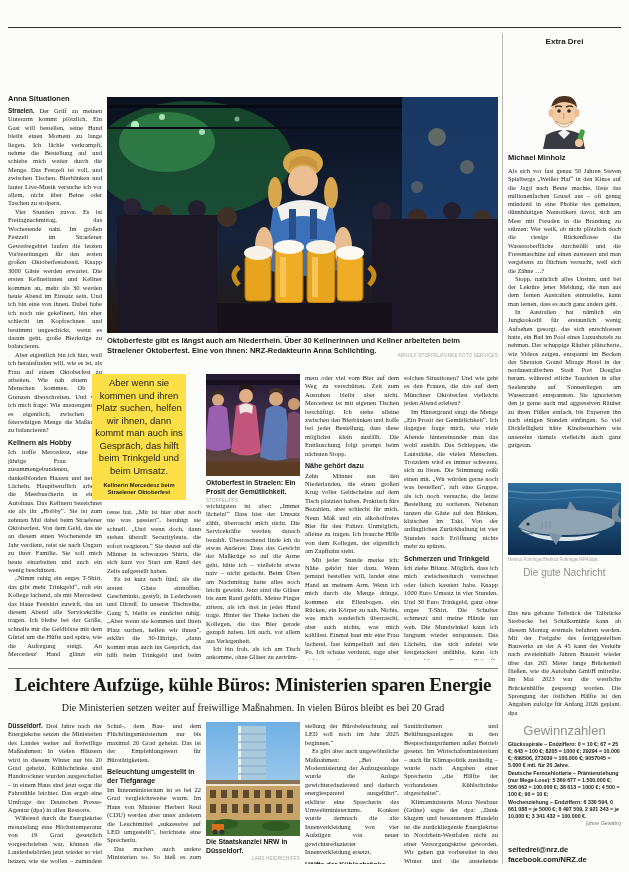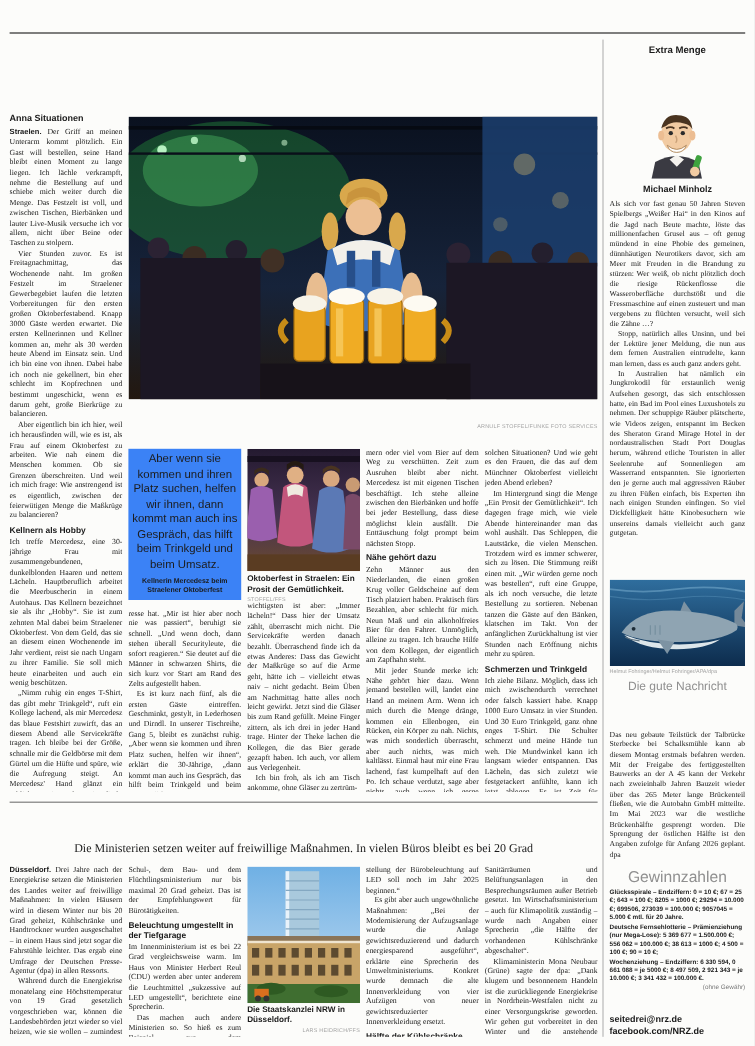--- a/index.html
+++ b/index.html
@@ -25,21 +25,21 @@
   .col p+p{text-indent:7px}
   .col h4{font:bold 7px/8.5px "Liberation Sans",sans-serif;margin:4px 0 1px;text-align:left}
   .dl{font-family:"Liberation Sans",sans-serif;font-weight:bold;font-size:6.3px}
   .byline{position:absolute;left:0;top:0;font:bold 7.5px "Liberation Sans",sans-serif}
   .s1c1{left:0;top:13px;height:553px}
   .photo1{position:absolute;left:99px;top:3px;width:391px;height:236px;overflow:hidden}
   .caption1{position:absolute;left:99px;top:242px;width:391px;height:24px}
   .cap{font:bold 7.5px/10px "Liberation Sans",sans-serif;text-align:left}
   .credit{font:4.5px "Liberation Sans",sans-serif;color:#a3a3a3;letter-spacing:.2px}
   .cr-abs{position:absolute;right:0;bottom:2px}
-  .pqbox{position:absolute;left:99px;top:280px;width:94px;background:#3b82f6;padding:3px 1px}
+  .pqbox{position:absolute;left:84px;top:280px;width:94px;background:#fde047;padding:3px 1px}
   .pq-text{font:9.5px/12.5px "Liberation Sans",sans-serif;text-align:center;color:#1c1c1c}
   .pq-attr{font:bold 5.8px/7.3px "Liberation Sans",sans-serif;text-align:center;margin-top:5px}
   .s1c2{left:99px;top:414px;height:152px}
   .photo2{position:absolute;left:198px;top:280px;width:94px;height:102px;overflow:hidden}
   .caption2{position:absolute;left:198px;top:385px;width:94px;font:bold 6.8px/8.6px "Liberation Sans",sans-serif}
   .s1c3{left:198px;top:408px;height:158px}
   .s1c4{left:297px;top:280px;height:286px}
   .s1c5{left:396px;top:280px;height:286px}
   
   .mid-rule{position:absolute;left:8px;width:490px;top:668px;border-top:1px solid #7d7d7d}
@@ -53,21 +53,21 @@
   .caption3 .credit{display:block;text-align:right;margin-top:1px}
   .s2c4{left:297px;top:0;height:142px}
   .s2c5{left:396px;top:0;height:142px}
   
   .sb{position:absolute;left:508px;top:33px;width:113px;height:832px}
   .extra-label{position:absolute;top:4px;left:0;right:0;text-align:center;
                font:bold 8px "Liberation Sans",sans-serif}
   .extra-head{position:absolute;top:16px;left:0;right:0;text-align:center;
               font:italic 16px/19px "Liberation Serif",serif}
   .caric{position:absolute;top:58px;left:30px;width:52px;height:58px}
-  .author{position:absolute;top:120px;left:0;right:0;text-align:center;
+  .author{position:absolute;top:120px;left:0;right:0;
           font:bold 7.5px "Liberation Sans",sans-serif}
   .sb-body{position:absolute;top:134px;left:0;width:113px;height:312px;
            font:6.4px/8.3px "Liberation Serif",serif;text-align:justify;overflow:hidden}
   .sb-body p+p{text-indent:7px}
   .shark{position:absolute;top:450px;left:0;width:113px;height:72px;overflow:hidden}
   .shark-credit{position:absolute;top:524px;left:0;font:4.5px "Liberation Sans",sans-serif;color:#a3a3a3}
   .gn-title{position:absolute;top:534px;left:0;right:0;text-align:center;
             font:10px "Liberation Sans",sans-serif;color:#8f8f8f}
   .gn-head{position:absolute;top:549px;left:0;width:113px;
            font:bold 9px/11px "Liberation Sans",sans-serif}
@@ -160,20 +160,21 @@
         <ellipse cx="151" cy="156" rx="14" ry="7" fill="#f7f3e8"></ellipse>
           <ellipse cx="182" cy="150" rx="15" ry="7" fill="#fdfaf2"></ellipse>
         <ellipse cx="214" cy="150" rx="15" ry="7" fill="#f7f3e8"></ellipse>
           <ellipse cx="243" cy="156" rx="14" ry="7" fill="#fdfaf2"></ellipse>
         <path d="M132 170 q-10 8 0 18" stroke="#c78c17" stroke-width="5" fill="none"></path>
         <path d="M262 170 q10 8 0 18" stroke="#c78c17" stroke-width="5" fill="none"></path>
         <rect x="110" y="206" width="175" height="30" fill="#171219"></rect>
       </svg>
     </div>
     <div class="caption1">
+      <div class="cap">Oktoberfeste gibt es längst auch am Niederrhein. Über 30 Kellnerinnen und Kellner arbeiteten beim Straelener Oktoberfest. Eine von ihnen: NRZ-Redakteurin Anna Schlichting.</div>
       <span class="credit cr-abs">ARNULF STOFFEL/FUNKE FOTO SERVICES</span>
     </div>
 
     <div class="pqbox">
       <div class="pq-text">Aber wenn sie kommen und ihren Platz suchen, helfen wir ihnen, dann kommt man auch ins Gespräch, das hilft beim Trinkgeld und beim Umsatz.</div>
       <div class="pq-attr">Kellnerin Mercedesz beim Straelener Oktoberfest</div>
     </div>
     <div class="col s1c2">
       <p>resse hat. „Mir ist hier aber noch nie was passiert“, beruhigt sie schnell. „Und wenn doch, dann stehen überall Securityleute, die sofort reagieren.“ Sie deutet auf die Männer in schwarzen Shirts, die sich kurz vor Start am Rand des Zelts aufgestellt haben.</p>
       <p>Es ist kurz nach fünf, als die ersten Gäste eintreffen. Geschminkt, gestylt, in Lederhosen und Dirndl. In unserer Tischreihe, Gang 5, bleibt es zunächst ruhig. „Aber wenn sie kommen und ihren Platz suchen, helfen wir ihnen“, erklärt die 30-Jährige, „dann kommt man auch ins Gespräch, das hilft beim Trinkgeld und beim Umsatz.“ Am</p>
@@ -223,20 +224,21 @@
 
     <div class="col s1c5">
       <p>solchen Situationen? Und wie geht es den Frauen, die das auf dem Münchner Oktoberfest vielleicht jeden Abend erleben?</p>
       <p>Im Hintergrund singt die Menge „Ein Prosit der Gemütlichkeit“. Ich dagegen frage mich, wie viele Abende hintereinander man das wohl aushält. Das Schleppen, die Lautstärke, die vielen Menschen. Trotzdem wird es immer schwerer, sich zu lösen. Die Stimmung reißt einen mit. „Wir würden gerne noch was bestellen“, ruft eine Gruppe, als ich noch versuche, die letzte Bestellung zu sortieren. Nebenan tanzen die Gäste auf den Bänken, klatschen im Takt. Von der anfänglichen Zurückhaltung ist vier Stunden nach Eröffnung nichts mehr zu spüren.</p>
       <h4>Schmerzen und Trinkgeld</h4>
       <p>Ich ziehe Bilanz. Möglich, dass ich mich zwischendurch verrechnet oder falsch kassiert habe. Knapp 1000 Euro Umsatz in vier Stunden. Und 30 Euro Trinkgeld, ganz ohne enges T-Shirt. Die Schulter schmerzt und meine Hände tun weh. Die Mundwinkel kann ich langsam wieder entspannen. Das Lächeln, das sich zuletzt wie festgetackert anfühlte, kann ich jetzt ablegen. Es ist Zeit für Feierabend.</p>
     </div>
   </div>
 
   <div class="mid-rule"></div>
+  <h2 class="headline2">Leichtere Aufzüge, kühle Büros: Ministerien sparen Energie</h2>
   <div class="deck2">Die Ministerien setzen weiter auf freiwillige Maßnahmen. In vielen Büros bleibt es bei 20 Grad</div>
 
   <div class="story2">
     <div class="col s2c1">
       <p><b class="dl">Düsseldorf.</b> <span>Drei Jahre nach der Energiekrise setzen die Ministerien des Landes weiter auf freiwillige Maßnahmen: In vielen Häusern wird in diesem Winter nur bis 20 Grad geheizt, Kühlschränke und Handtrockner wurden ausgeschaltet – in einem Haus sind jetzt sogar die Fahrstühle leichter. Das ergab eine Umfrage der Deutschen Presse-Agentur (dpa) in allen Ressorts.</span></p>
       <p>Während durch die Energiekrise monatelang eine Höchsttemperatur von 19 Grad gesetzlich vorgeschrieben war, können die Landesbehörden jetzt wieder so viel heizen, wie sie wollen – zumindest theoretisch. In der Praxis wird unter anderem in der Staatskanzlei, dem</p>
     </div>
     <div class="col s2c2">
       <p>Schul-, dem Bau- und dem Flüchtlingsministerium nur bis maximal 20 Grad geheizt. Das ist der Empfehlungswert für Bürotätigkeiten.</p>
       <h4>Beleuchtung umgestellt in der Tiefgarage</h4>
@@ -304,21 +306,21 @@
       <h4>Hälfte der Kühlschränke abgeschaltet</h4>
 
     </div>
     <div class="col s2c5">
       <p>Sanitärräumen und Belüftungsanlagen in den Besprechungsräumen außer Betrieb gesetzt. Im Wirtschaftsministerium – auch für Klimapolitik zuständig – wurde nach Angaben einer Sprecherin „die Hälfte der vorhandenen Kühlschränke abgeschaltet“.</p>
       <p>Klimaministerin Mona Neubaur (Grüne) sagte der dpa: „Dank klugem und besonnenem Handeln ist die zurückliegende Energiekrise in Nordrhein-Westfalen nicht zu einer Versorgungskrise geworden. Wir gehen gut vorbereitet in den Winter und die anstehende Heizperiode. Die Energieversorgung ist gesichert und unsere Unternehmen sind besser vorbereitet.“ dpa</p>
     </div>
   </div>
 
   <aside class="sb">
-    <div class="extra-label">Extra Menge</div>
+    <div class="extra-label">Extra Drei</div>
 
     <div class="caric">
       <svg width="52" height="58" viewBox="0 0 52 58">
         <path d="M8 44 q18 -10 36 0 l3 14 l-42 0 z" fill="#3a3a42"></path>
         <path d="M20 42 l6 6 l6 -6 l-6 -4 z" fill="#f4f2ee"></path>
         <ellipse cx="26" cy="21" rx="13" ry="15" fill="#f2cba2"></ellipse>
         <path d="M13 16 q3 -12 14 -11 q11 0 12 12 q-2 -4 -7 -5 q-9 -3 -15 2 q-3 1 -4 2 z" fill="#4a3420"></path>
         <ellipse cx="13" cy="22" rx="2.5" ry="4" fill="#ecbd92"></ellipse>
           <ellipse cx="39" cy="22" rx="2.5" ry="4" fill="#ecbd92"></ellipse>
         <circle cx="21" cy="20" r="1.8" fill="#2b2b2b"></circle>

